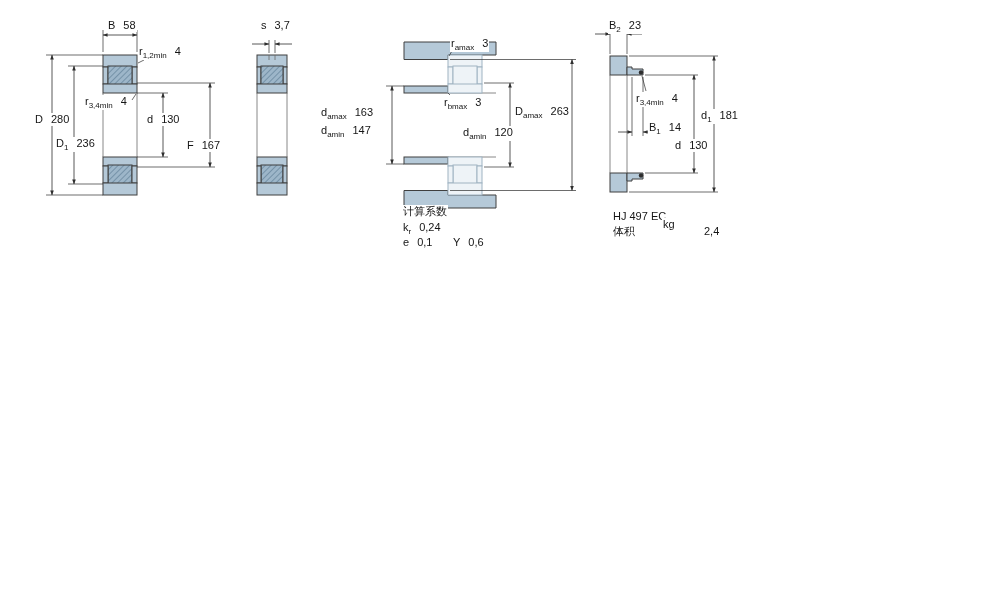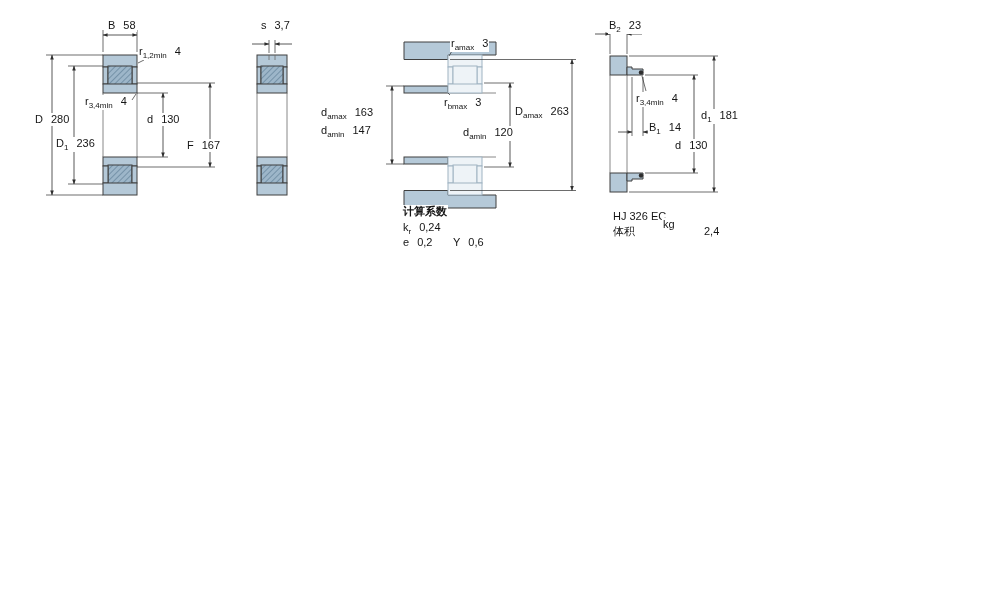--- a/index.html
+++ b/index.html
@@ -10,21 +10,21 @@
   .shape{fill:#b5c9d8;stroke:#3f3f3f;stroke-width:1}
   .roller{fill:url(#hatch);stroke:#3f3f3f;stroke-width:1}
   .ghost{fill:#eef3f7;stroke:#9fb3c2;stroke-width:1}
   .edge{stroke:#6b6b6b;stroke-width:0.8;fill:none}
   .dim{stroke:#2e2e2e;stroke-width:0.8;fill:none}
   .ext{stroke:#2e2e2e;stroke-width:0.7;fill:none}
   .lbl{position:absolute;font-size:11px;line-height:13px;color:#151515;
        white-space:nowrap;background:#ffffff;padding:0 1px;z-index:2}
   .lbl sub{font-size:8px;line-height:8px}
   .lbl .val{margin-left:8px}
-  .lbl.bold{font-weight:bold}
+  .lbl.bold{font-weight:normal}
 </style>
 </head>
 <body>
 
 <div id="stage">
 
   <svg width="1000" height="600" viewBox="0 0 1000 600">
     <defs>
       <marker id="arr" viewBox="0 0 10 10" refX="9.5" refY="5" markerWidth="8" markerHeight="6" orient="auto-start-reverse">
         <path d="M0,1.2 L10,5 L0,8.8 Z" fill="#2e2e2e"></path>
@@ -167,27 +167,27 @@
 
   <div class="lbl" style="left:450px;top:37px"><span class="sym"><span>r</span><sub>amax</sub></span><span class="val">3</span></div>
   <div class="lbl" style="left:443px;top:96px"><span class="sym"><span>r</span><sub>bmax</sub></span><span class="val">3</span></div>
   <div class="lbl" style="left:320px;top:106px"><span class="sym"><span>d</span><sub>amax</sub></span><span class="val">163</span></div>
   <div class="lbl" style="left:320px;top:124px"><span class="sym"><span>d</span><sub>amin</sub></span><span class="val">147</span></div>
   <div class="lbl" style="left:462px;top:126px"><span class="sym"><span>d</span><sub>amin</sub></span><span class="val">120</span></div>
   <div class="lbl" style="left:514px;top:105px"><span class="sym"><span>D</span><sub>amax</sub></span><span class="val">263</span></div>
 
   <div class="lbl bold" style="left:402px;top:205px"><span>计算系数</span></div>
   <div class="lbl" style="left:402px;top:221px"><span class="sym"><span>k</span><sub>r</sub></span><span class="val">0,24</span></div>
-  <div class="lbl" style="left:402px;top:236px"><span class="sym">e</span><span class="val">0,2</span></div>
+  <div class="lbl" style="left:402px;top:236px"><span class="sym">e</span><span class="val">0,1</span></div>
   <div class="lbl" style="left:452px;top:236px"><span class="sym">Y</span><span class="val">0,6</span></div>
 
   <div class="lbl" style="left:608px;top:19px"><span class="sym"><span>B</span><sub>2</sub></span><span class="val">23</span></div>
   <div class="lbl" style="left:635px;top:92px"><span class="sym"><span>r</span><sub>3,4min</sub></span><span class="val">4</span></div>
   <div class="lbl" style="left:700px;top:109px"><span class="sym"><span>d</span><sub>1</sub></span><span class="val">181</span></div>
   <div class="lbl" style="left:648px;top:121px"><span class="sym"><span>B</span><sub>1</sub></span><span class="val">14</span></div>
   <div class="lbl" style="left:674px;top:139px"><span class="sym">d</span><span class="val">130</span></div>
 
-  <div class="lbl" style="left:612px;top:210px"><span>HJ 326 EC</span></div>
+  <div class="lbl" style="left:612px;top:210px"><span>HJ 497 EC</span></div>
   <div class="lbl" style="left:612px;top:225px"><span>体积</span></div>
   <div class="lbl" style="left:662px;top:218px"><span>kg</span></div>
   <div class="lbl" style="left:703px;top:225px"><span>2,4</span></div>
 
 </div>
 
 </body></html>

